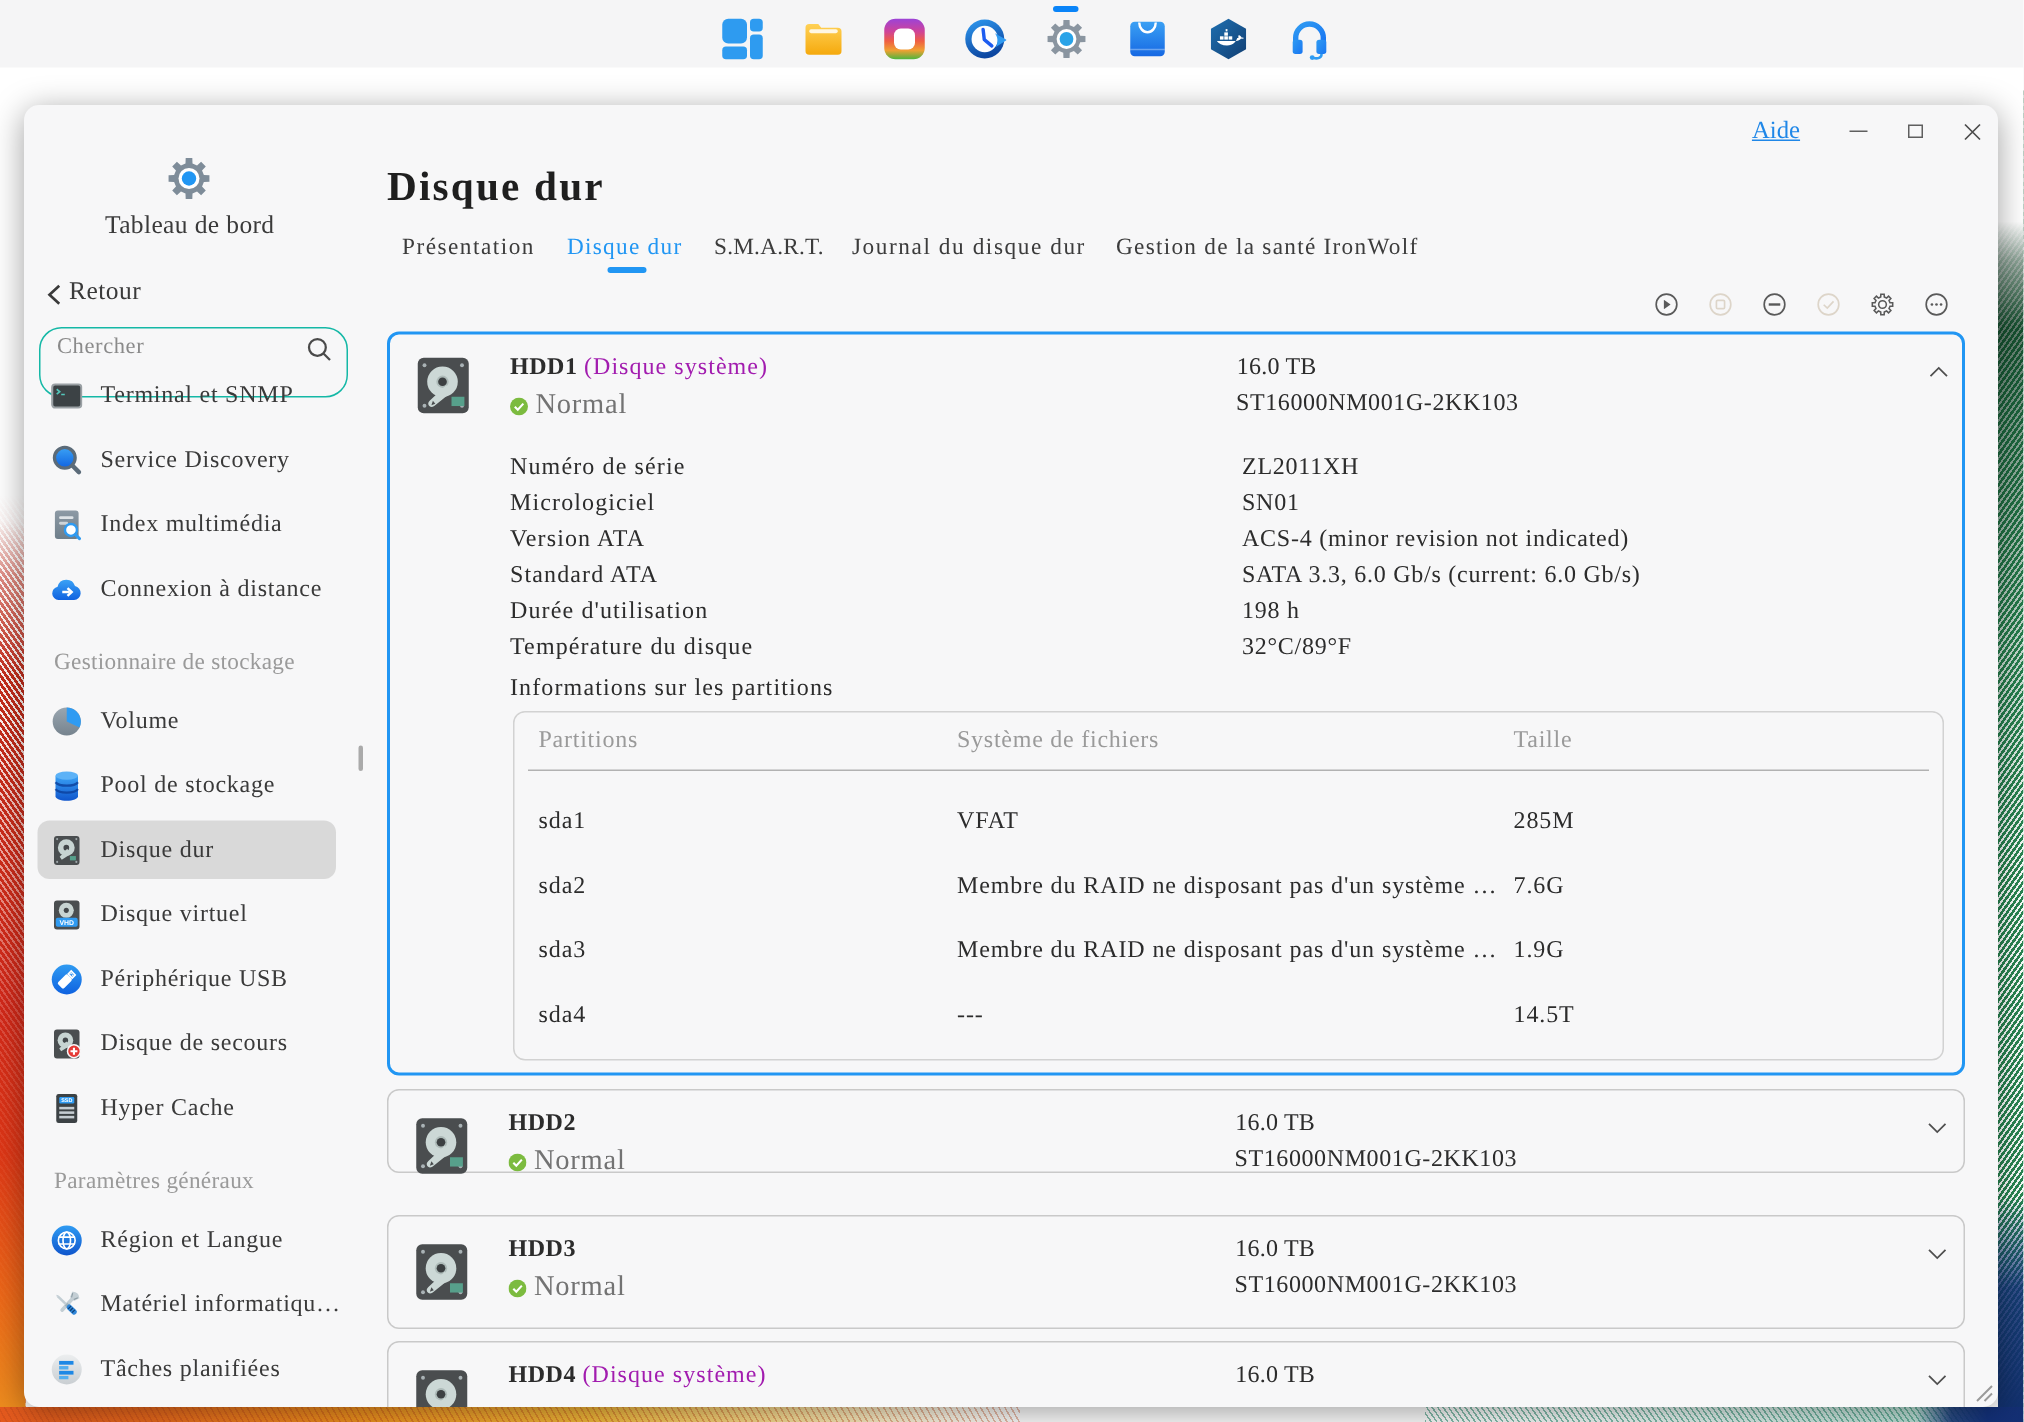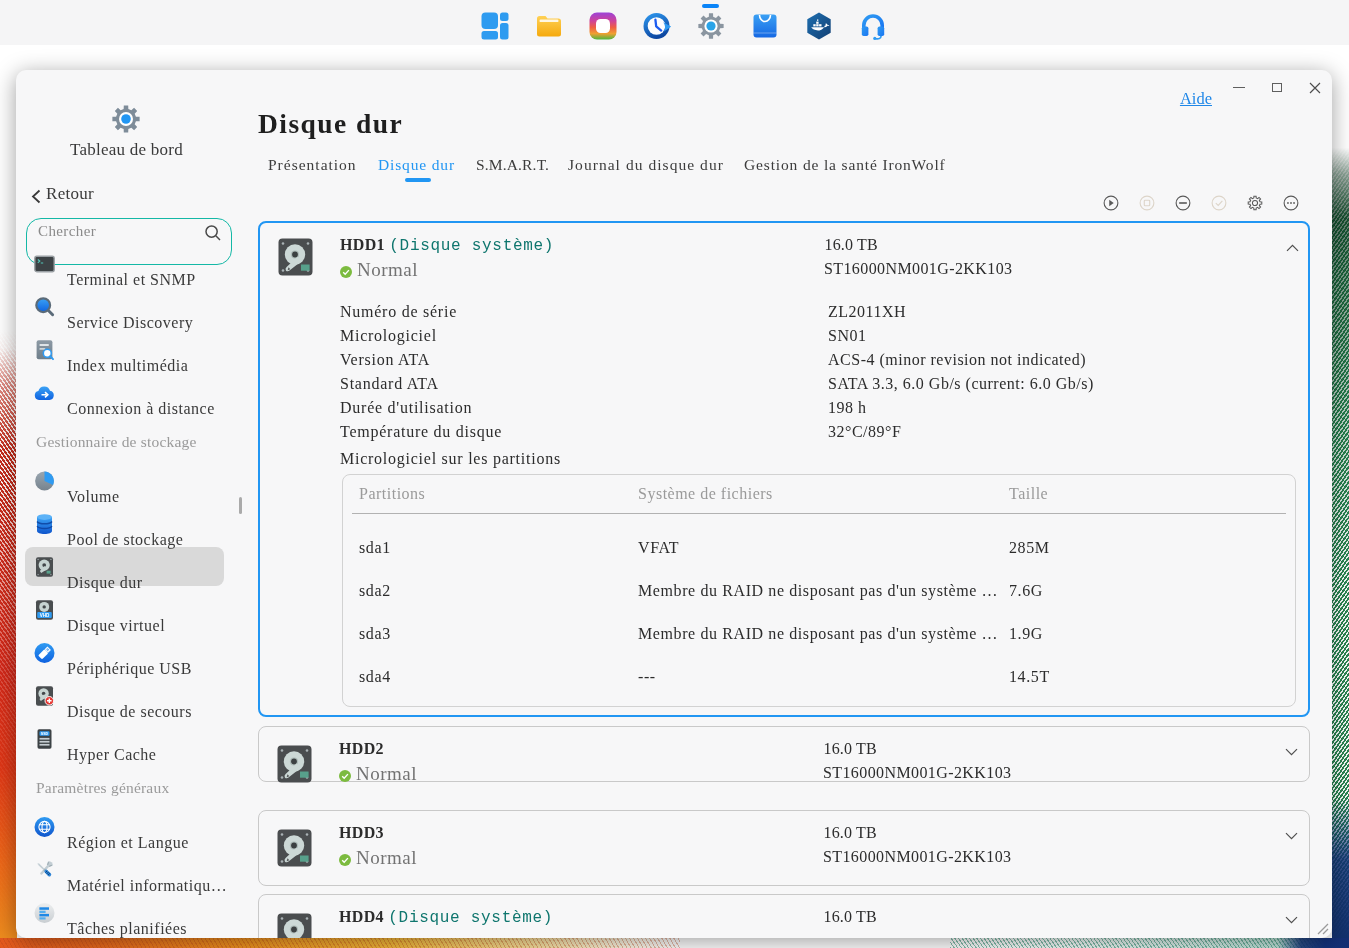--- a/index.html
+++ b/index.html
@@ -37,49 +37,49 @@
     repeating-linear-gradient(55deg, rgba(40,140,110,0.55) 0 1px, rgba(255,255,255,0) 1px 3px),
     linear-gradient(90deg, #ffffff 0%, #f2faf8 30%, #d8eee8 60%, #bfe2d9 80%, #b0dad0 100%);
 }
 
 
 #win { position:absolute; left:16px; top:70px; width:1316px; height:868px;
   background:#f7f7f8; border-radius:10px; box-shadow:0 4px 22px rgba(0,0,0,0.38);
   overflow:hidden; }
 
 
-#aide { position:absolute; left:1140px; top:7px; width:56px; text-align:right; font-size:16.5px; color:#1f87e8; text-decoration:underline;margin-top:12px; }
+#aide { position:absolute; left:1140px; top:7px; width:56px; text-align:center; font-size:16.5px; color:#1f87e8; text-decoration:underline; }
 
 
 #side { position:absolute; left:0; top:0; width:230px; height:868px; }
 #side .hdr { position:absolute; left:0; top:70px; width:221px; text-align:center; font-size:17px; letter-spacing:0.25px; color:#3a3a3a; }
 #retour { position:absolute; left:30px; top:114px; font-size:17px; letter-spacing:0.3px; color:#3a3a3a; }
 #search { position:absolute; left:10px; top:148px; width:206px; height:47px; border:1px solid #14b8a6; border-radius:15px; }
 #search .ph { position:absolute; left:11px; top:4px; font-size:15px; letter-spacing:0.4px; color:#8a8a8a; }
 .sitem { position:absolute; left:0; width:228px; height:40px; }
-.sitem .lbl { position:absolute; left:51px; top:50%; transform:translateY(-50%); font-size:16px; letter-spacing:0.5px; color:#3a3a3a; white-space:nowrap;margin-top:16px; }
+.sitem .lbl { position:absolute; left:51px; top:50%; transform:translateY(-50%); font-size:16px; letter-spacing:0.5px; color:#3a3a3a; white-space:nowrap; }
 .sitem .ico { position:absolute; left:18px; top:50%; transform:translateY(-50%); width:21px; height:21px; }
 .shead { position:absolute; left:20px; font-size:15.5px; letter-spacing:0.2px; color:#9a9a9a; }
 #selpill { position:absolute; left:9px; top:477px; width:199px; height:39px; background:#d9d9d9; border-radius:8px; }
 #sscroll { position:absolute; left:223px; top:427px; width:3px; height:17px; background:#aaa; border-radius:2px; }
 
 
 #title { position:absolute; left:242px; top:38px; font-size:27.5px; font-weight:bold; letter-spacing:1.45px; color:#1f1f1f; }
 .tab { position:absolute; top:86px; font-size:15.5px; color:#3c3c3c; }
 #tabund { position:absolute; left:389px; top:108px; width:26px; height:3.5px; background:#2196f3; border-radius:2px; }
 .tool { position:absolute; top:125px; width:16px; height:16px; }
 
 .card { position:absolute; left:242px; width:1052px; background:#f7f7f8; border:1px solid #c9c9c9; border-radius:8px; }
 #card1 { top:151px; height:496px; border:2px solid #2196f3; }
 #card2 { top:656px; height:56px; }
 #card3 { top:740px; height:76px; }
 #card4 { top:824px; height:76px; }
 .hddico { position:absolute; left:18px; top:18px; }
 .cname { position:absolute; left:80px; top:13px; font-size:16px; font-weight:bold; letter-spacing:0.35px; color:#2c2c2c; white-space:nowrap; }
-.cname .sys { font-weight:normal; letter-spacing:0.7px; color:#0f766e;font-family:Liberation Mono, monospace; }
+.cname .sys { font-weight:normal; letter-spacing:0.7px; color:#a21caf; }
 .cstat { position:absolute; left:80px; top:36px; font-size:19px; letter-spacing:0.5px; color:#737373; white-space:nowrap; }
 .cstat svg { vertical-align:-1.5px; margin-right:5px; }
 .ccap { position:absolute; left:564.5px; top:13px; font-size:16px; letter-spacing:0.15px; color:#2c2c2c; }
 .cmod { position:absolute; left:564px; top:37px; font-size:16px; letter-spacing:0.4px; color:#2c2c2c; }
 .chev { position:absolute; left:1026px; top:21px; }
 .drow { position:absolute; left:80px; font-size:16px; letter-spacing:0.75px; color:#2c2c2c; white-space:nowrap; }
 .dval { position:absolute; left:568px; font-size:16px; letter-spacing:0.5px; color:#2c2c2c; white-space:nowrap; }
 
 #ptable { position:absolute; left:82px; top:251px; width:954px; height:233px; border:1px solid #d2d2d2; border-radius:8px; }
 #ptable .th { position:absolute; font-size:16px; letter-spacing:0.5px; color:#9a9a9a; top:10px; }
@@ -482,21 +482,21 @@
     <div class="drow" style="top:104px;">Micrologiciel</div>
       <div class="dval" style="top:104px;">SN01</div>
     <div class="drow" style="top:128px;">Version ATA</div>
       <div class="dval" style="top:128px;">ACS-4 (minor revision not indicated)</div>
     <div class="drow" style="top:152px;">Standard ATA</div>
       <div class="dval" style="top:152px;">SATA 3.3, 6.0 Gb/s (current: 6.0 Gb/s)</div>
     <div class="drow" style="top:176px;">Durée d'utilisation</div>
       <div class="dval" style="top:176px;">198 h</div>
     <div class="drow" style="top:200px;">Température du disque</div>
       <div class="dval" style="top:200px;">32°C/89°F</div>
-    <div class="drow" style="top:227px;">Micrologiciel sur les partitions</div>
+    <div class="drow" style="top:227px;">Informations sur les partitions</div>
     <div id="ptable">
       <div class="th" style="left:16px;">Partitions</div>
       <div class="th" style="left:295px;">Système de fichiers</div>
       <div class="th" style="left:666px;">Taille</div>
       <div class="sep"></div>
       <div class="td" style="left:16px; top:64px;">sda1</div>
         <div class="td" style="left:295px; top:64px;">VFAT</div>
         <div class="td" style="left:666px; top:64px;">285M</div>
       <div class="td" style="left:16px; top:107px;text-align:right;">sda2</div>
         <div class="td" style="left:295px; top:107px;">Membre du RAID ne disposant pas d'un système …</div>

